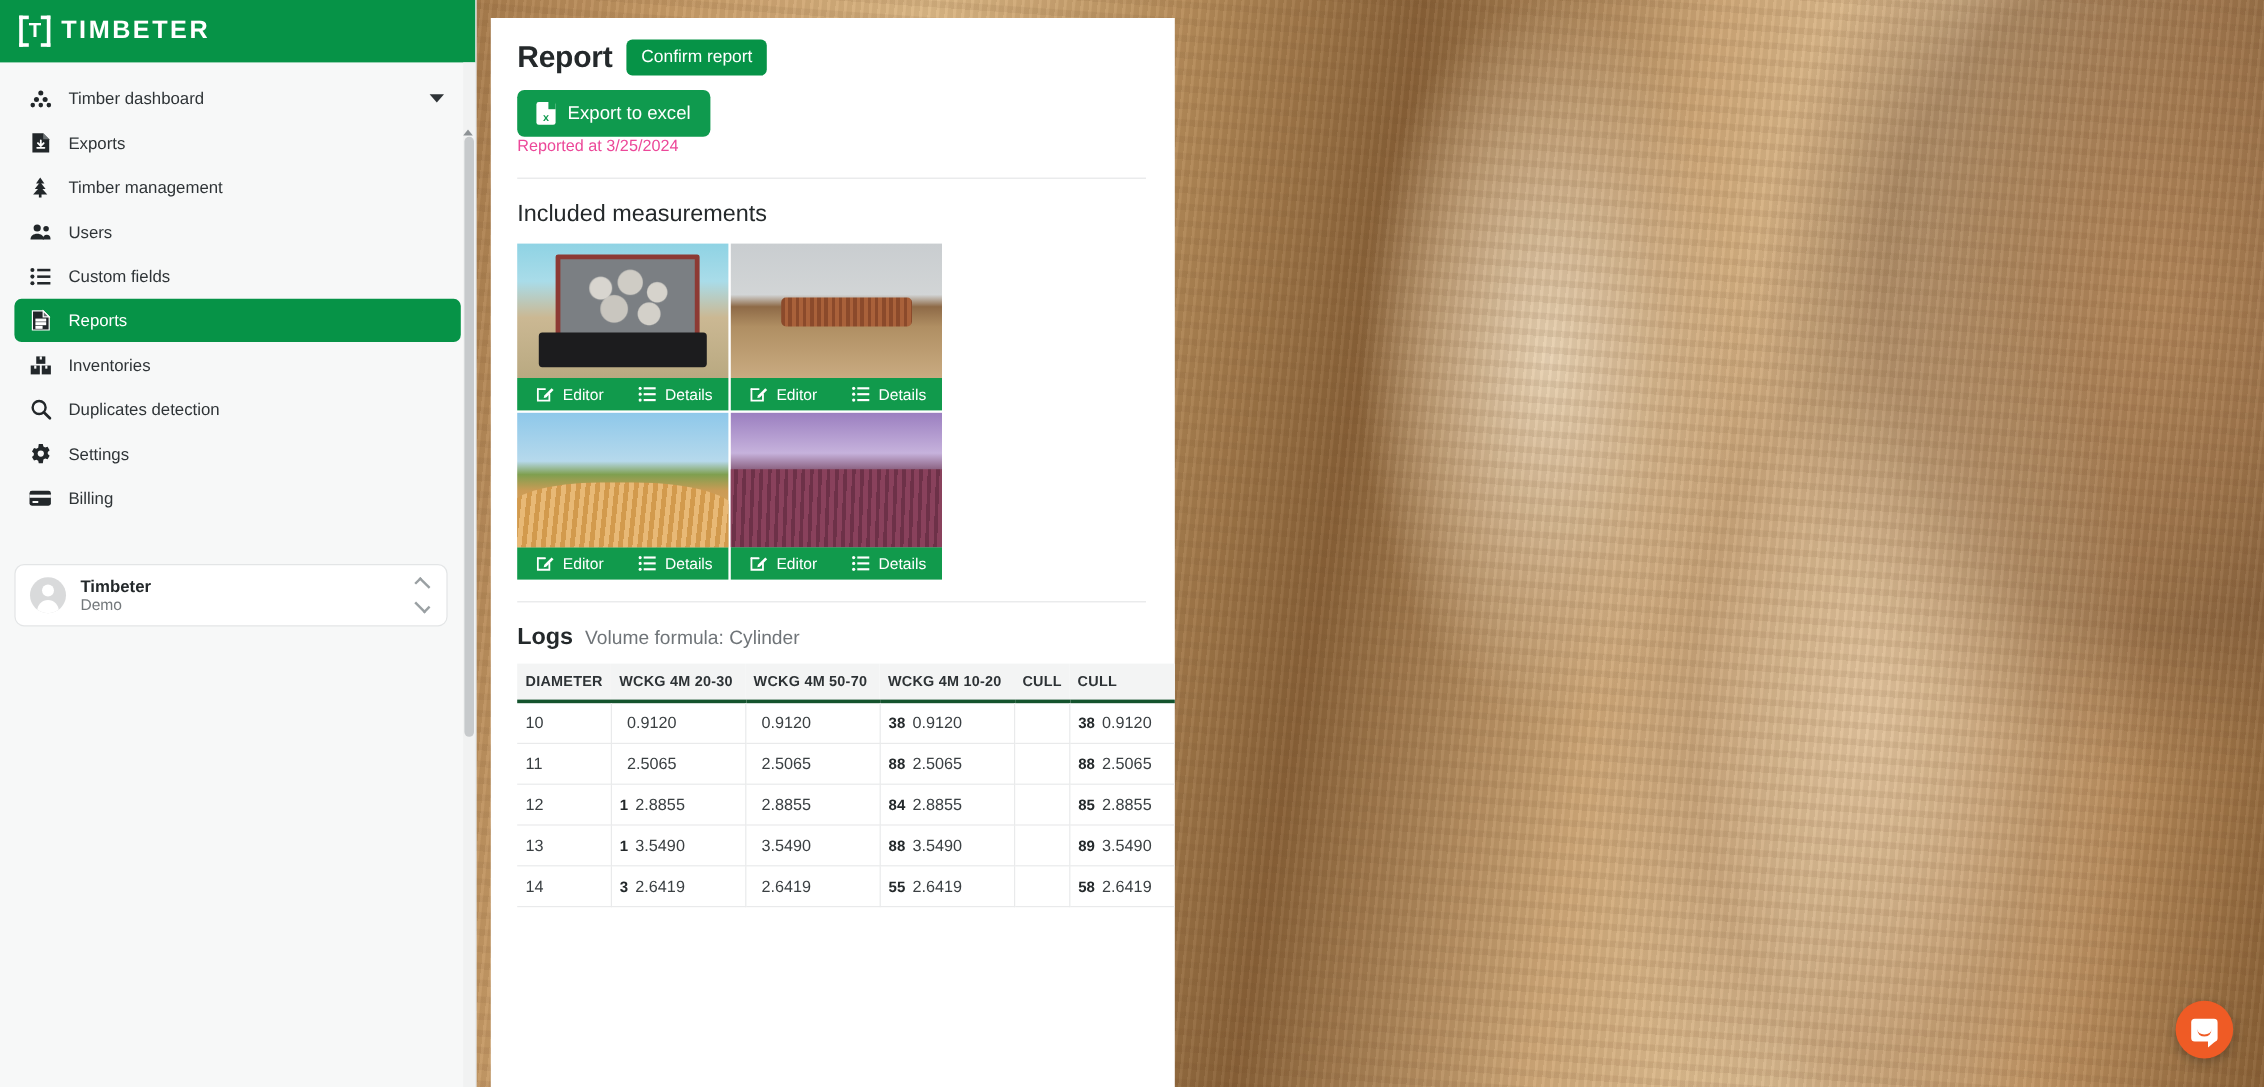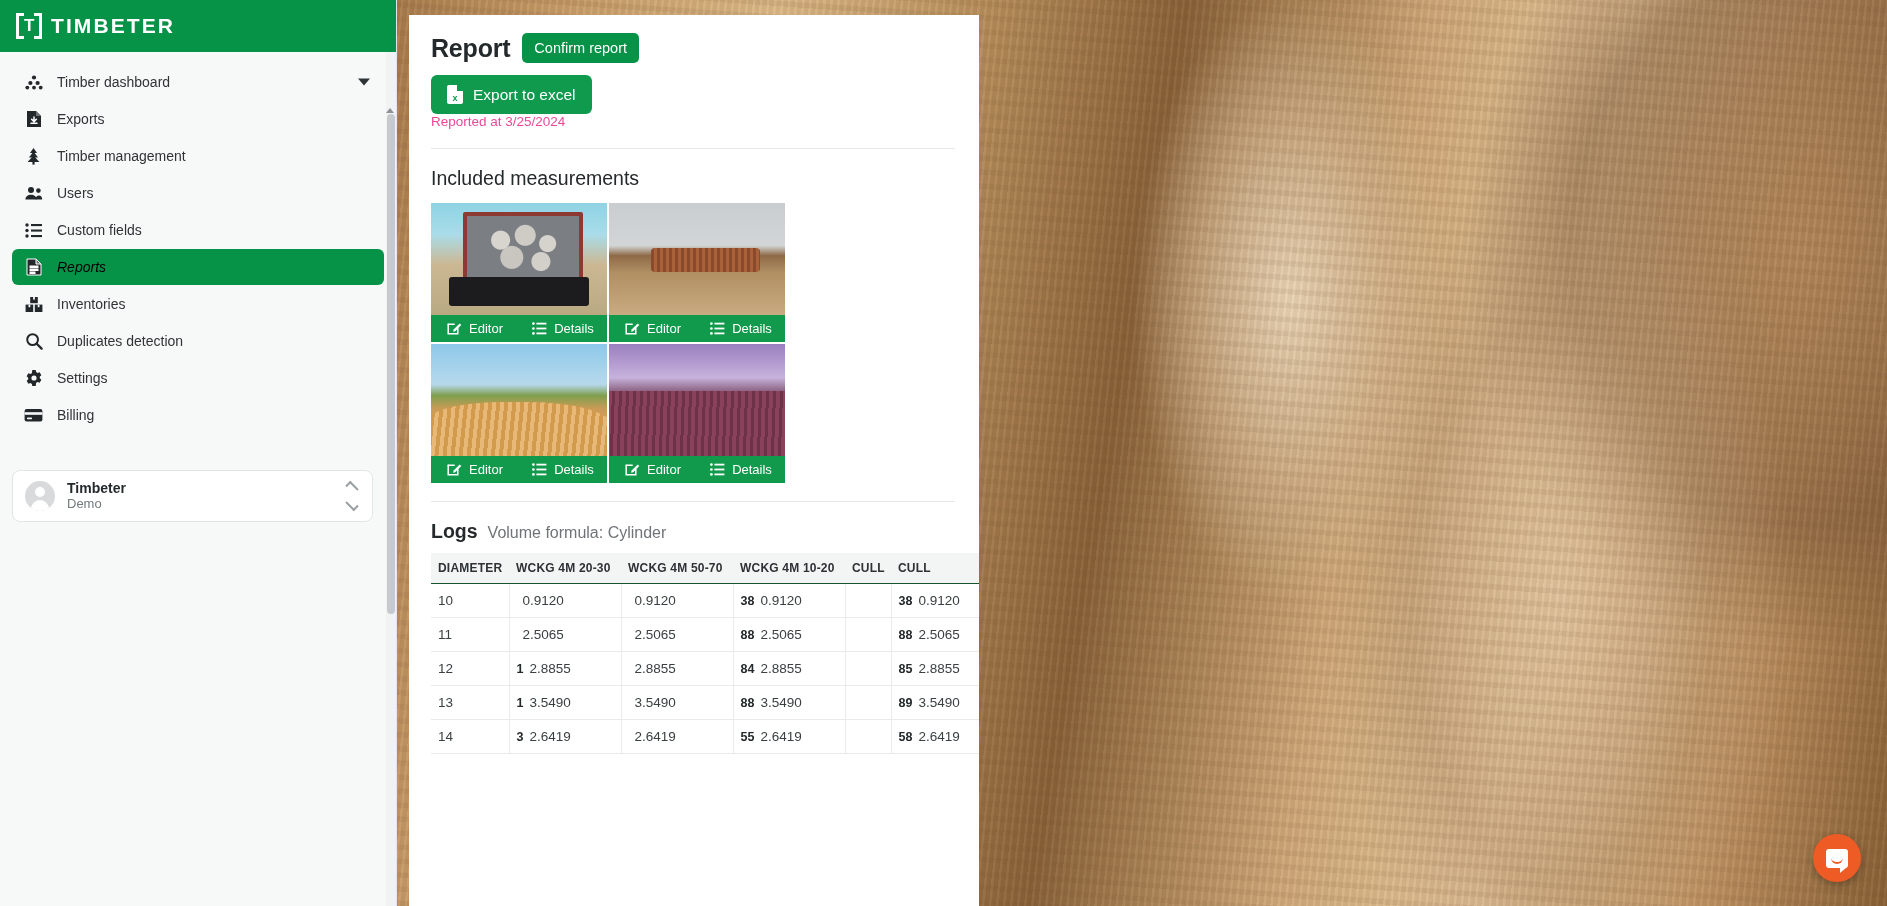--- a/index.html
+++ b/index.html
@@ -67,21 +67,21 @@
   .nav-item {
     display: flex; align-items: center; gap: 14px;
     height: 36px; padding: 0 12px; margin-bottom: 1px;
     border-radius: 6px; cursor: pointer;
     position: relative;
   }
   .nav-item .label {
     font-size: 14px; color: #2f3437;
   }
   .nav-item.active { background: #069347; }
-  .nav-item.active .label { color: #000000; font-style: italic; }
+  .nav-item.active .label { color: #ffffff; }
   .nav-item.active svg { fill: #fff; stroke: #fff; }
   .nav-icon { width: 19px; height: 19px; display: flex; align-items: center; justify-content: center; flex: 0 0 19px; }
   .nav-icon svg { display: block; }
   .chev {
     position: absolute; right: 14px; top: 50%; transform: translateY(-50%);
     width: 0; height: 0; border-left: 6px solid transparent; border-right: 6px solid transparent;
     border-top: 7px solid #2f3437;
   }
 
   
@@ -224,21 +224,21 @@
 
   
   .logs-head { display: flex; align-items: baseline; gap: 10px; margin: 18px 0 10px 0; }
   .logs-title { font-size: 19.5px; color: #24292b; font-weight: 700; }
   .logs-sub { font-size: 16px; color: #6f7478; }
 
   table.logs { border-collapse: collapse; width: 530px; table-layout: fixed; }
   table.logs th {
     background: #f3f4f4; font-size: 12px; font-weight: 700; color: #2d3235;
     text-align: left; padding: 8px 7px; letter-spacing: .2px;
-    border-bottom: 1px solid #14532d; white-space: nowrap;
+    border-bottom: 3px solid #14532d; white-space: nowrap;
   }
   table.logs td {
     font-size: 13.5px; color: #3b4043; padding: 9px 7px;
     border-bottom: 1px solid #e9eaeb; border-right: 1px solid #e9eaeb;
     white-space: nowrap;
   }
   table.logs td:last-child { border-right: none; }
   table.logs td .cnt { font-weight: 700; color: #24292b; margin-right: 6px; font-size: 12.5px; }
   .col-d { width: 78px; }
   .col-w { width: 112px; }

